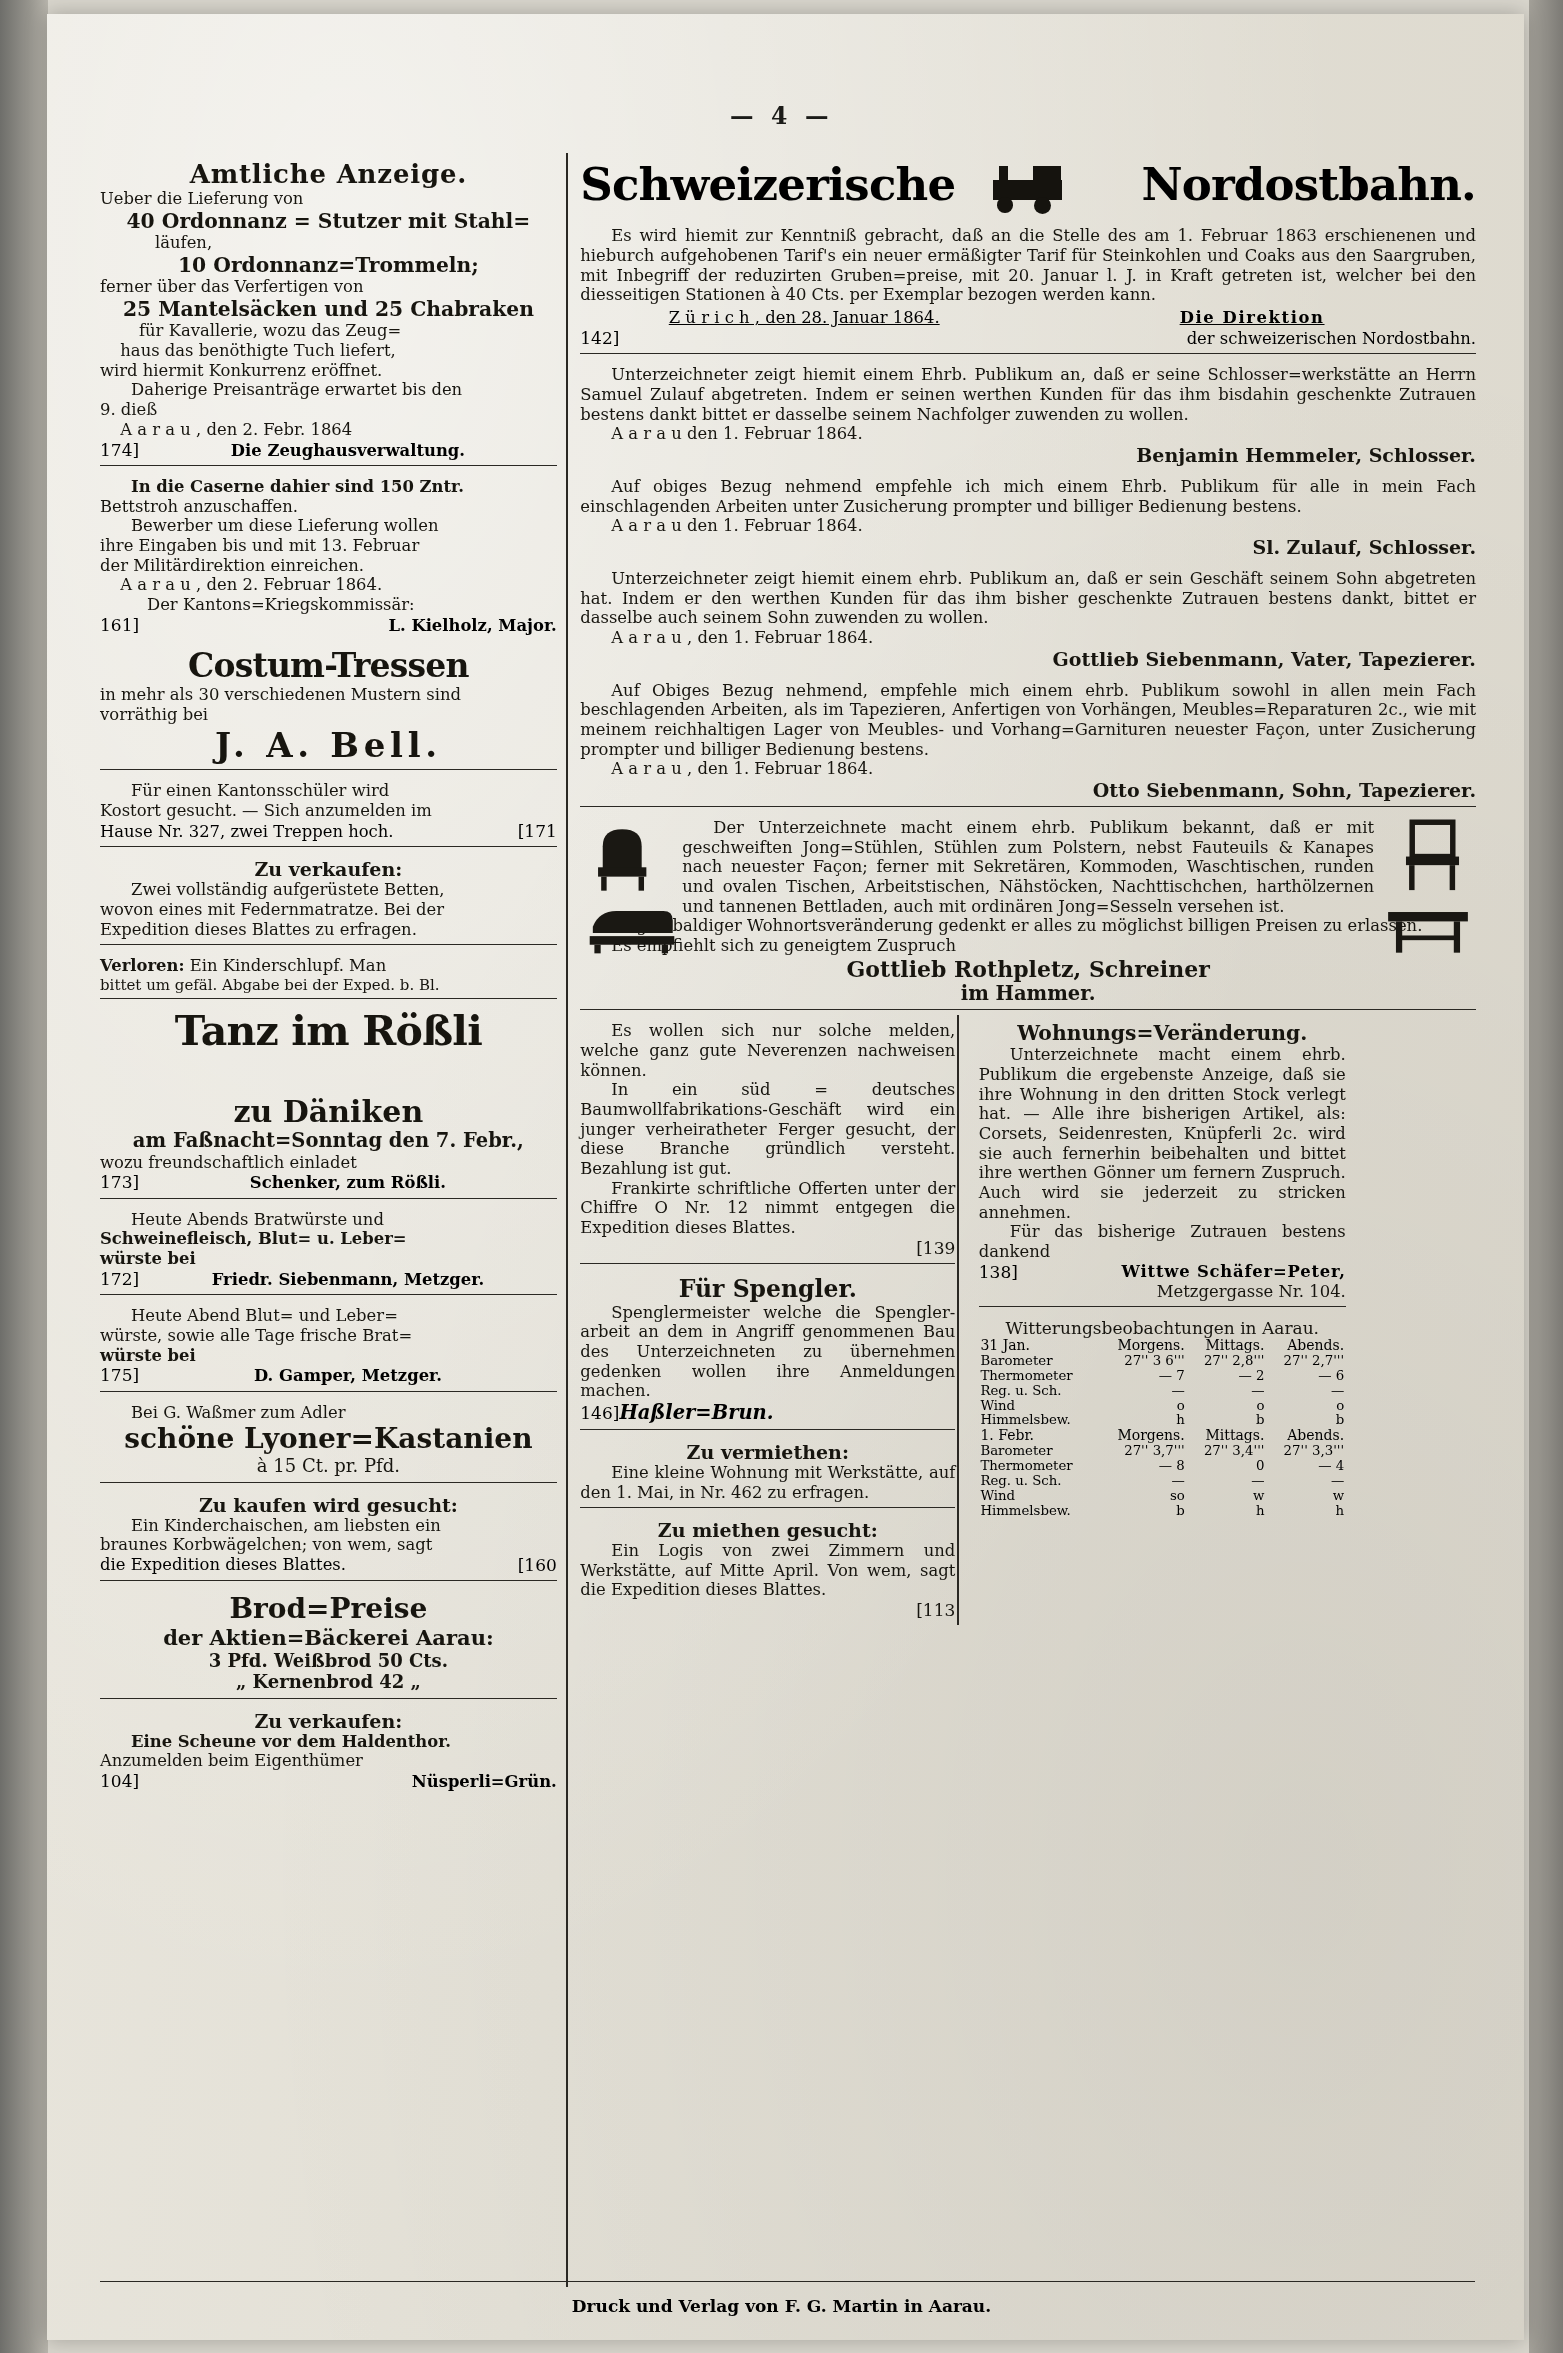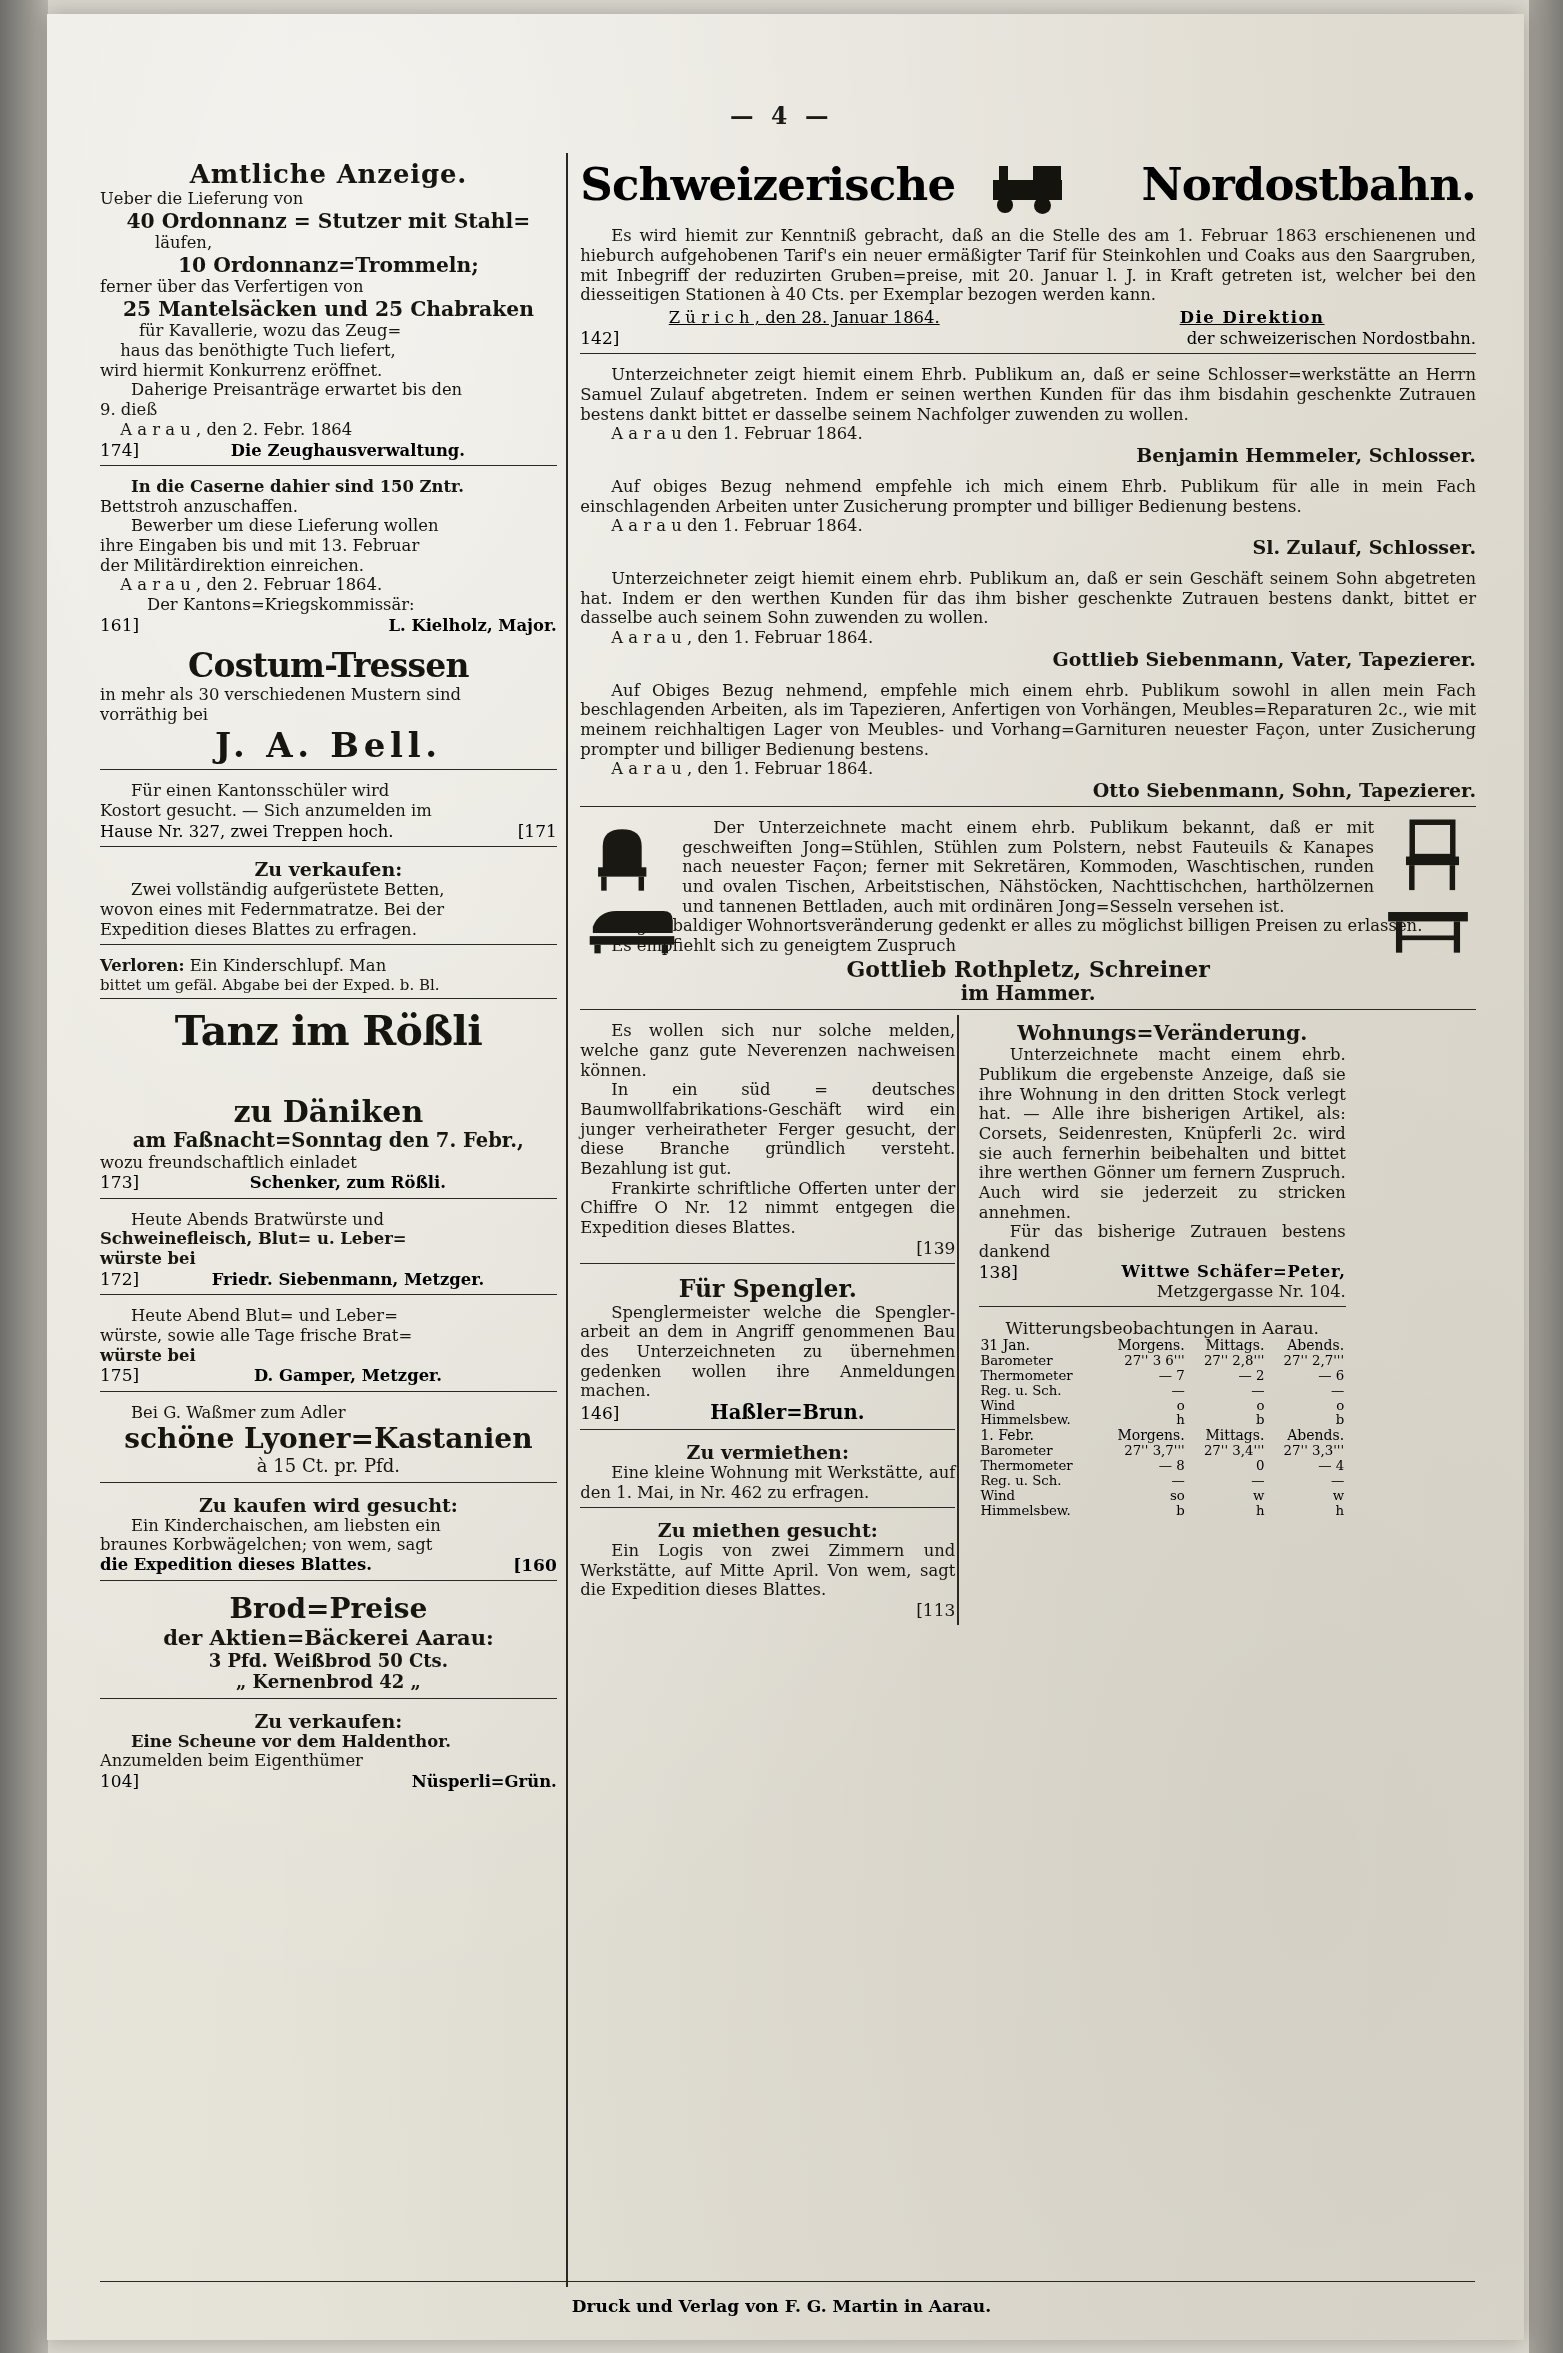--- a/index.html
+++ b/index.html
@@ -207,21 +207,21 @@
         <p class="t indent">Bei G. Waßmer zum Adler</p>
         <p class="hd-lyoner">schöne Lyoner=Kastanien</p>
         <p class="tc" style="font-size:18px">à 15 Ct. pr. Pfd.</p>
         <div class="rule"></div>
       </div>
 
       <div class="blk">
         <p class="sub">Zu kaufen wird gesucht:</p>
         <p class="t indent">Ein Kinderchaischen, am liebsten ein</p>
         <p class="t">braunes Korbwägelchen; von wem, sagt</p>
-        <div style="display:flex;align-items:center;font-weight:bold;">
+        <div style="display:flex;align-items:center;">
           <span class="t" style="flex:1">die Expedition dieses Blattes.</span>
           <span class="num">[160</span>
         </div>
         <div class="rule"></div>
       </div>
 
       <div class="blk">
         <p class="hd-brod">Brod=Preise</p>
         <p class="tc b" style="font-size:21px">der Aktien=Bäckerei Aarau:</p>
         <p class="tc b" style="font-size:18px">3 Pfd. Weißbrod      50 Cts.</p>
@@ -338,21 +338,21 @@
             <p class="t indent">In ein süd = deutsches Baumwollfabrikations-Geschäft wird ein junger verheiratheter Ferger gesucht, der diese Branche gründlich versteht. Bezahlung ist gut.</p>
             <p class="t indent">Frankirte schriftliche Offerten unter der Chiffre O Nr. 12 nimmt entgegen die Expedition dieses Blattes.</p>
             <p class="num right">[139</p>
             <div class="rule"></div>
           </div>
           <div class="blk">
             <p class="hd-spengler">Für Spengler.</p>
             <p class="t indent">Spenglermeister welche die Spengler-arbeit an dem in Angriff genommenen Bau des Unterzeichneten zu übernehmen gedenken wollen ihre Anmeldungen machen.</p>
             <div style="display:flex;align-items:baseline;">
               <span class="num">146]</span>
-              <span class="t b" style="flex:1;text-align:center;font-size:19.5px;">Haßler=Brun.</span>
+              <span class="t b" style="flex:1;font-size:19.5px;font-style:italic;">Haßler=Brun.</span>
             </div>
             <div class="rule"></div>
           </div>
           <div class="blk">
             <p class="sub">Zu vermiethen:</p>
             <p class="t indent">Eine kleine Wohnung mit Werkstätte, auf den 1. Mai, in Nr. 462 zu erfragen.</p>
             <div class="rule"></div>
           </div>
           <div class="blk">
             <p class="sub">Zu miethen gesucht:</p>

